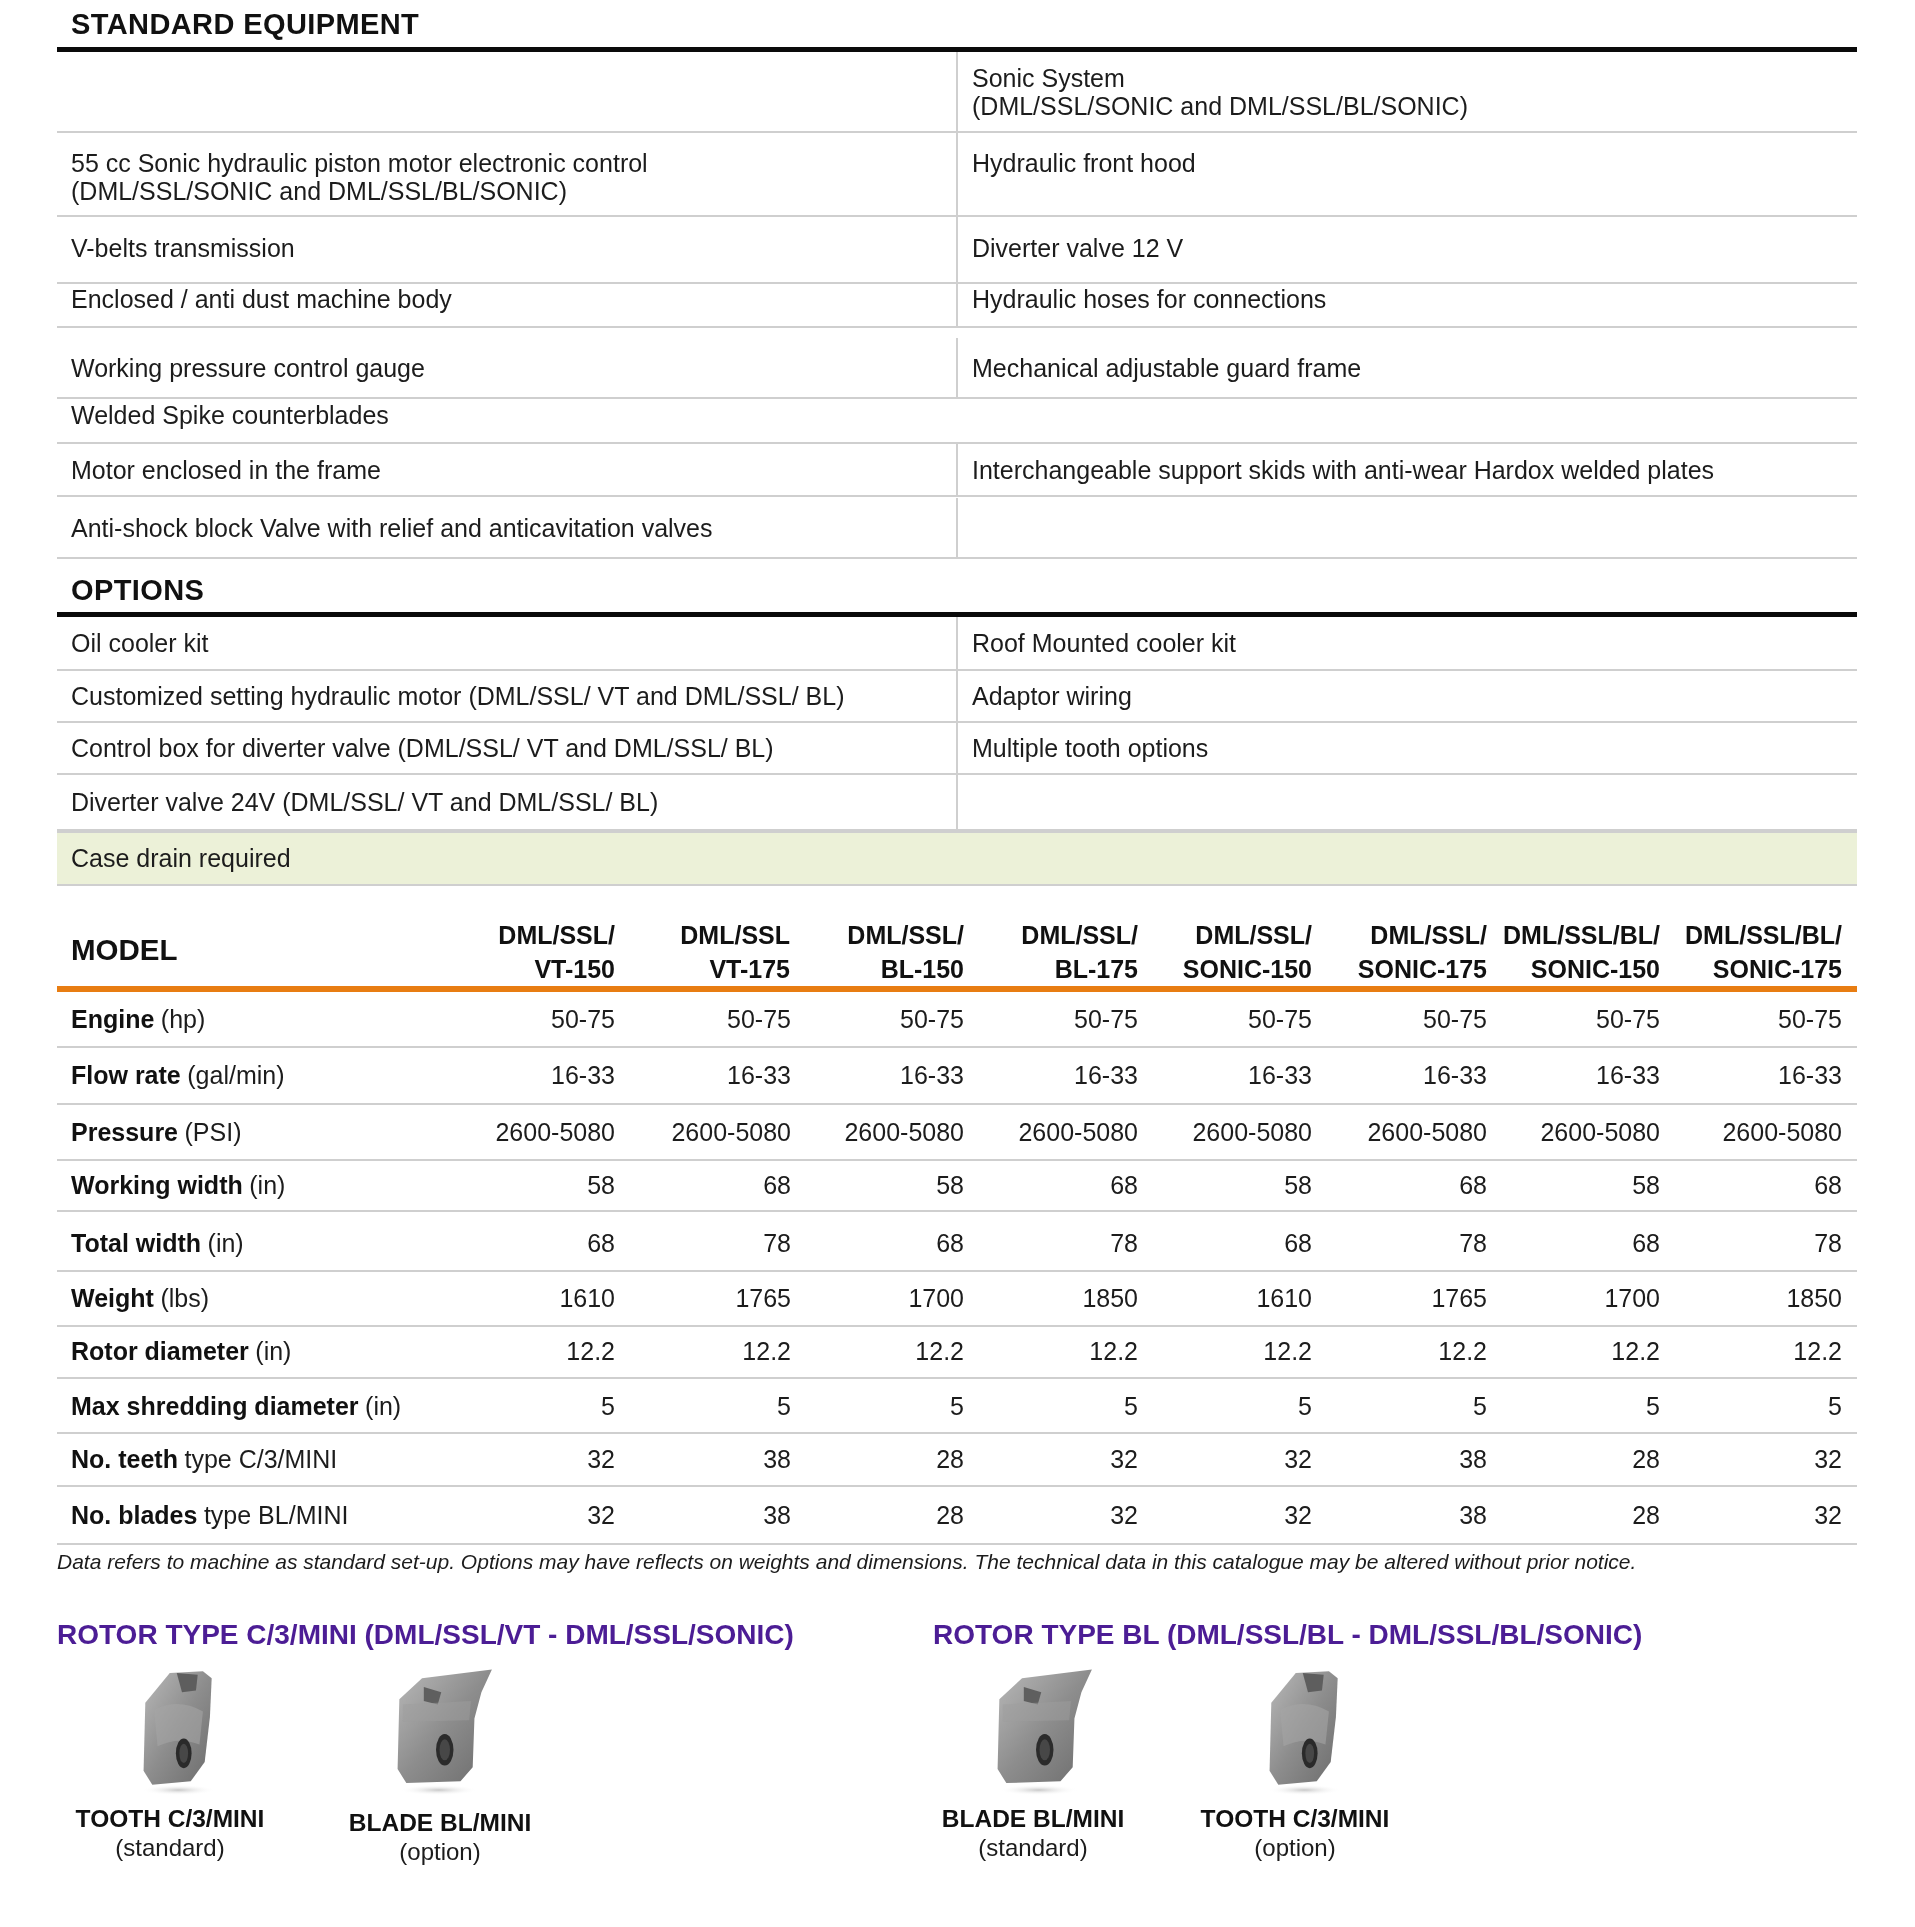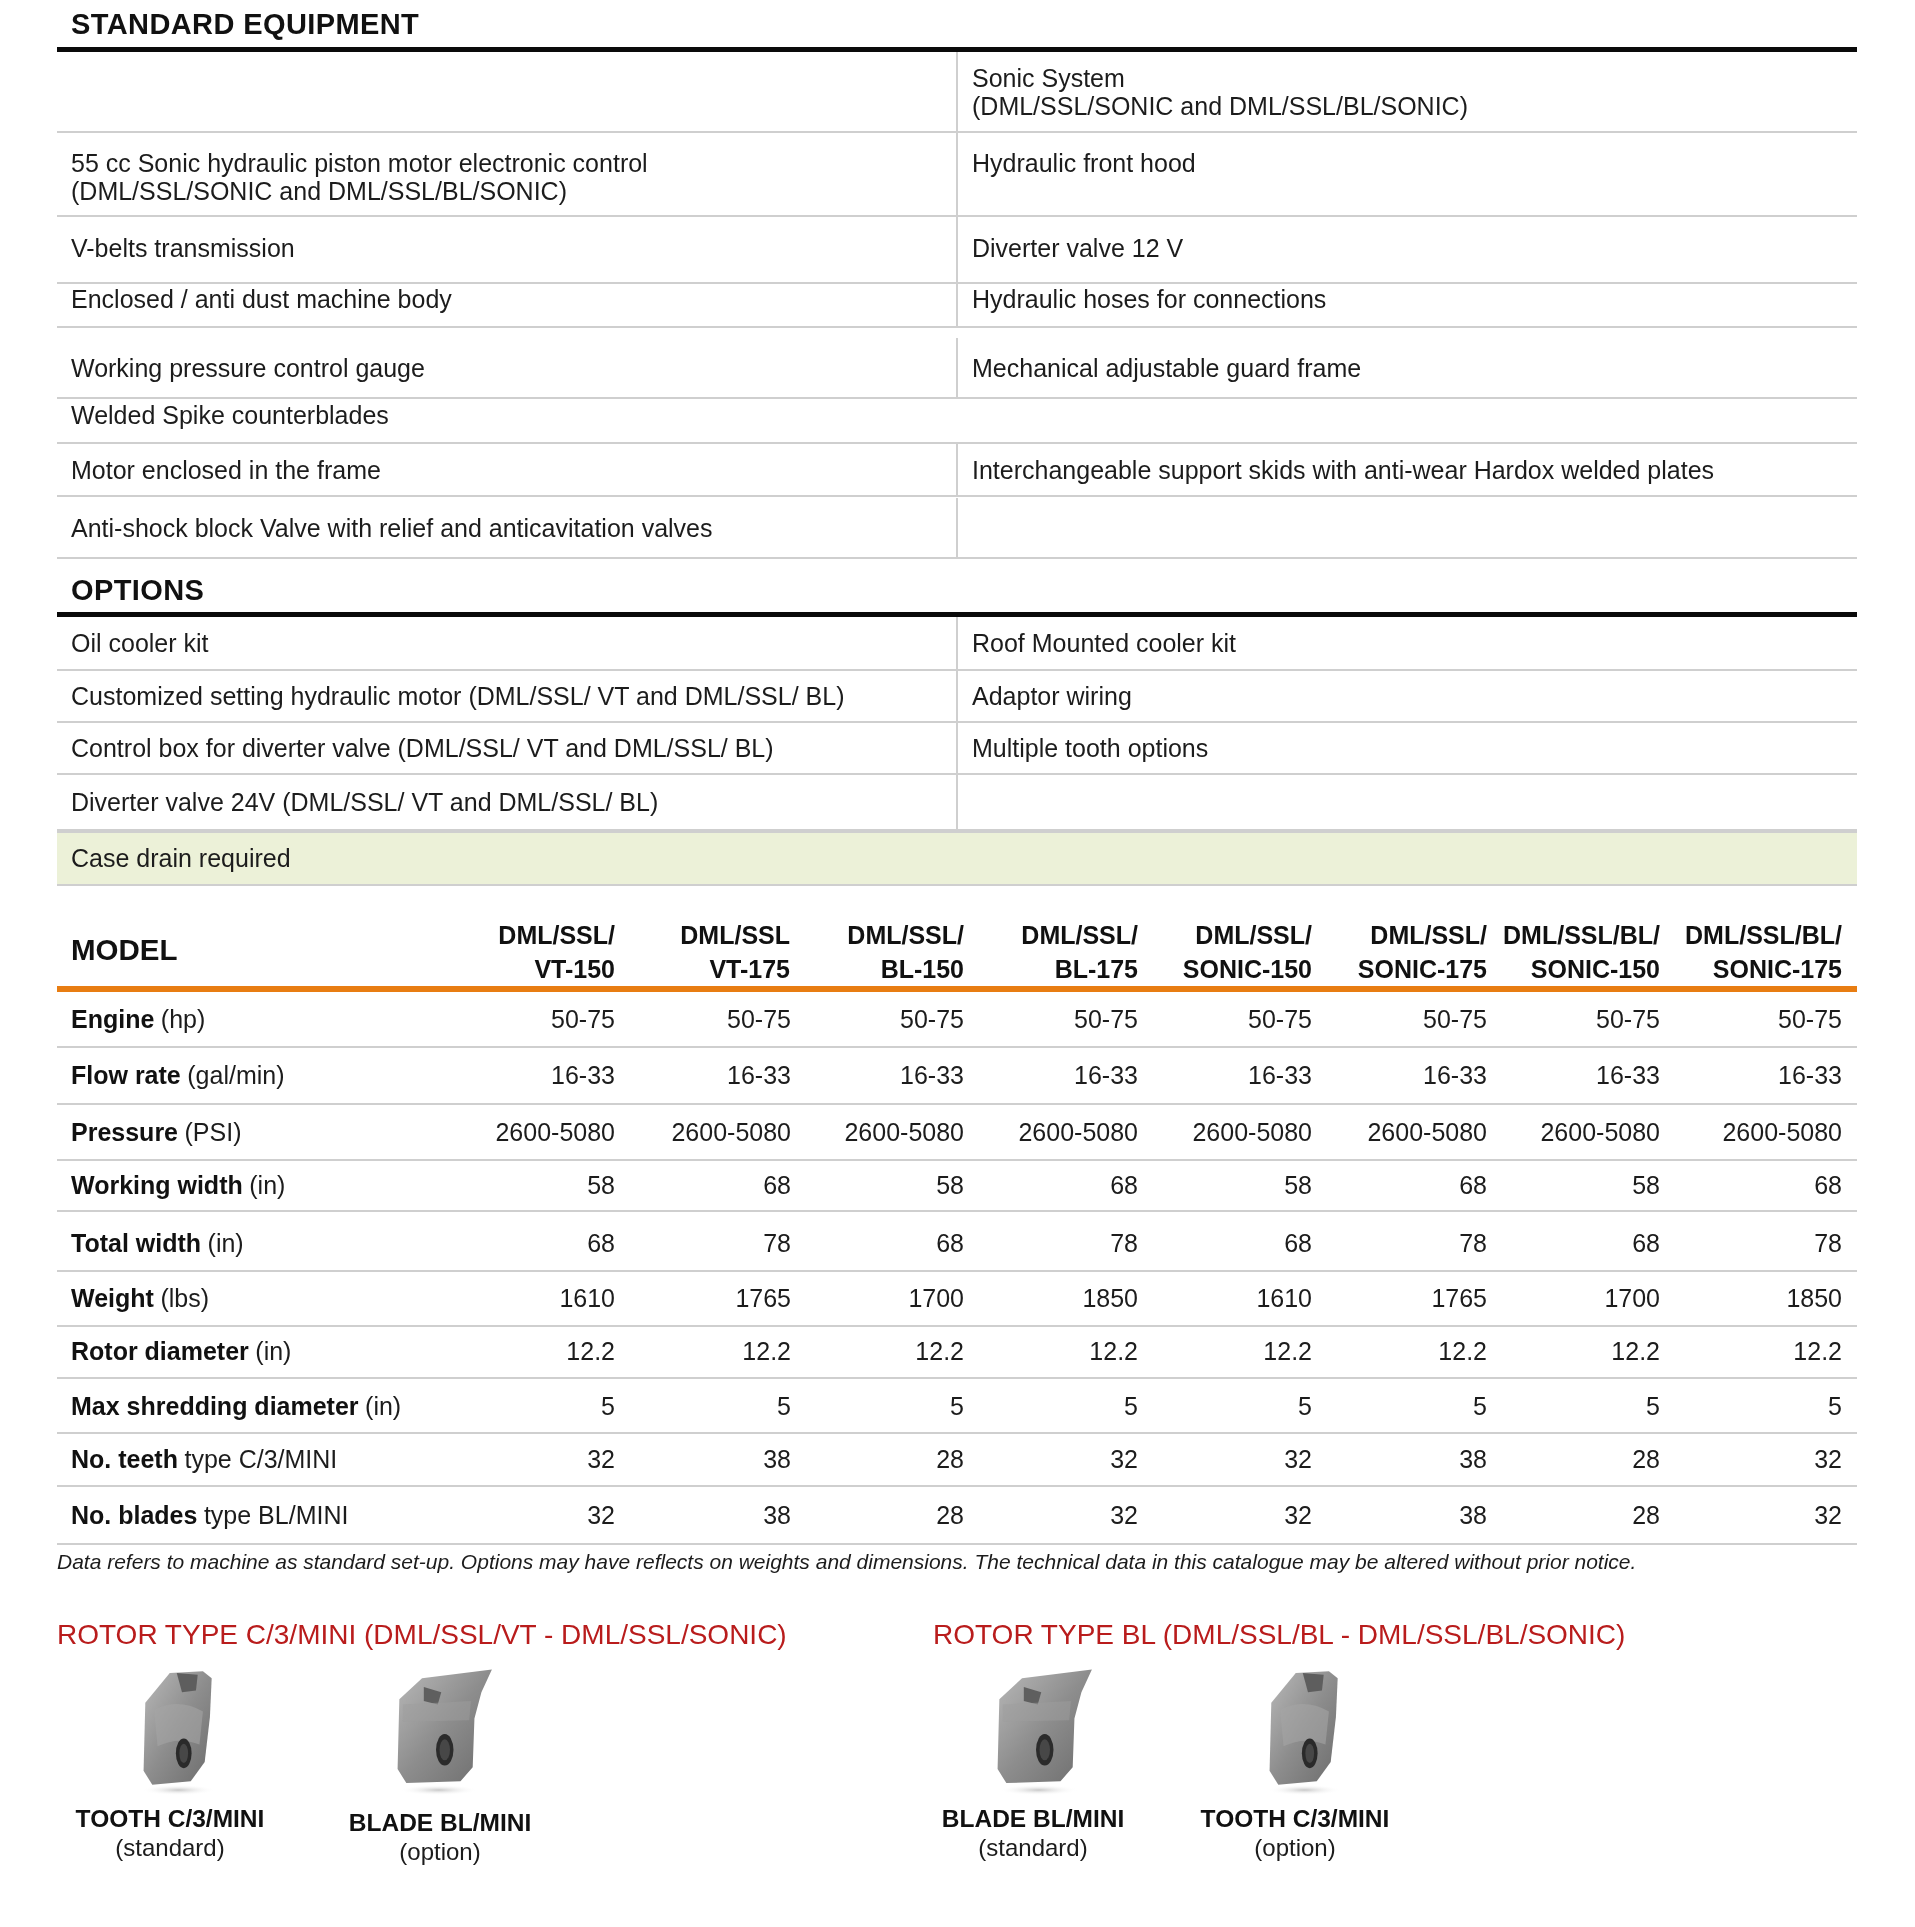--- a/index.html
+++ b/index.html
@@ -24,21 +24,21 @@
   .model-col { position:absolute; top:9.8px; text-align:right; font-weight:700; font-size:25px; line-height:34px; color:#111; white-space:pre-line; }
   .orange-rule { position:absolute; left:57px; width:1800px; top:986px; height:5.7px; background:#e87d12; }
 
   .spec-row { position:absolute; left:57px; width:1800px; border-bottom:2.5px solid #cfcfcf; box-sizing:border-box; }
   .spec-label { position:absolute; left:14px; top:0; bottom:0; display:flex; align-items:center; font-size:25px; color:#1c1c1c; white-space:nowrap; }
   .spec-label b { font-weight:700; margin-right:6.5px; color:#111; }
   .spec-val { position:absolute; top:0; bottom:0; display:flex; align-items:center; justify-content:flex-end; font-size:25px; color:#1c1c1c; width:164px; }
 
   .footnote { position:absolute; left:57px; top:1550px; font-size:21px; font-style:italic; color:#1c1c1c; white-space:nowrap; }
 
-  .rotor-title { position:absolute; top:1619px; font-weight:400; font-size:28px; color:#b91c1c; white-space:nowrap; }
+  .rotor-title { position:absolute; top:1619px; font-weight:700; font-size:28px; color:#4c1d95; white-space:nowrap; }
   .part { position:absolute; text-align:center; }
   .part-name { font-weight:700; font-size:24.5px; color:#111; white-space:nowrap; line-height:29.5px; }
   .part-sub { font-size:24px; color:#1c1c1c; line-height:28px; }
   .part-img { position:absolute; }
 </style>
 </head>
 <body>
 
 <div class="section-title" style="top:8.2px;">STANDARD EQUIPMENT</div>
 <div class="thick-rule" style="top:47px;"></div>

